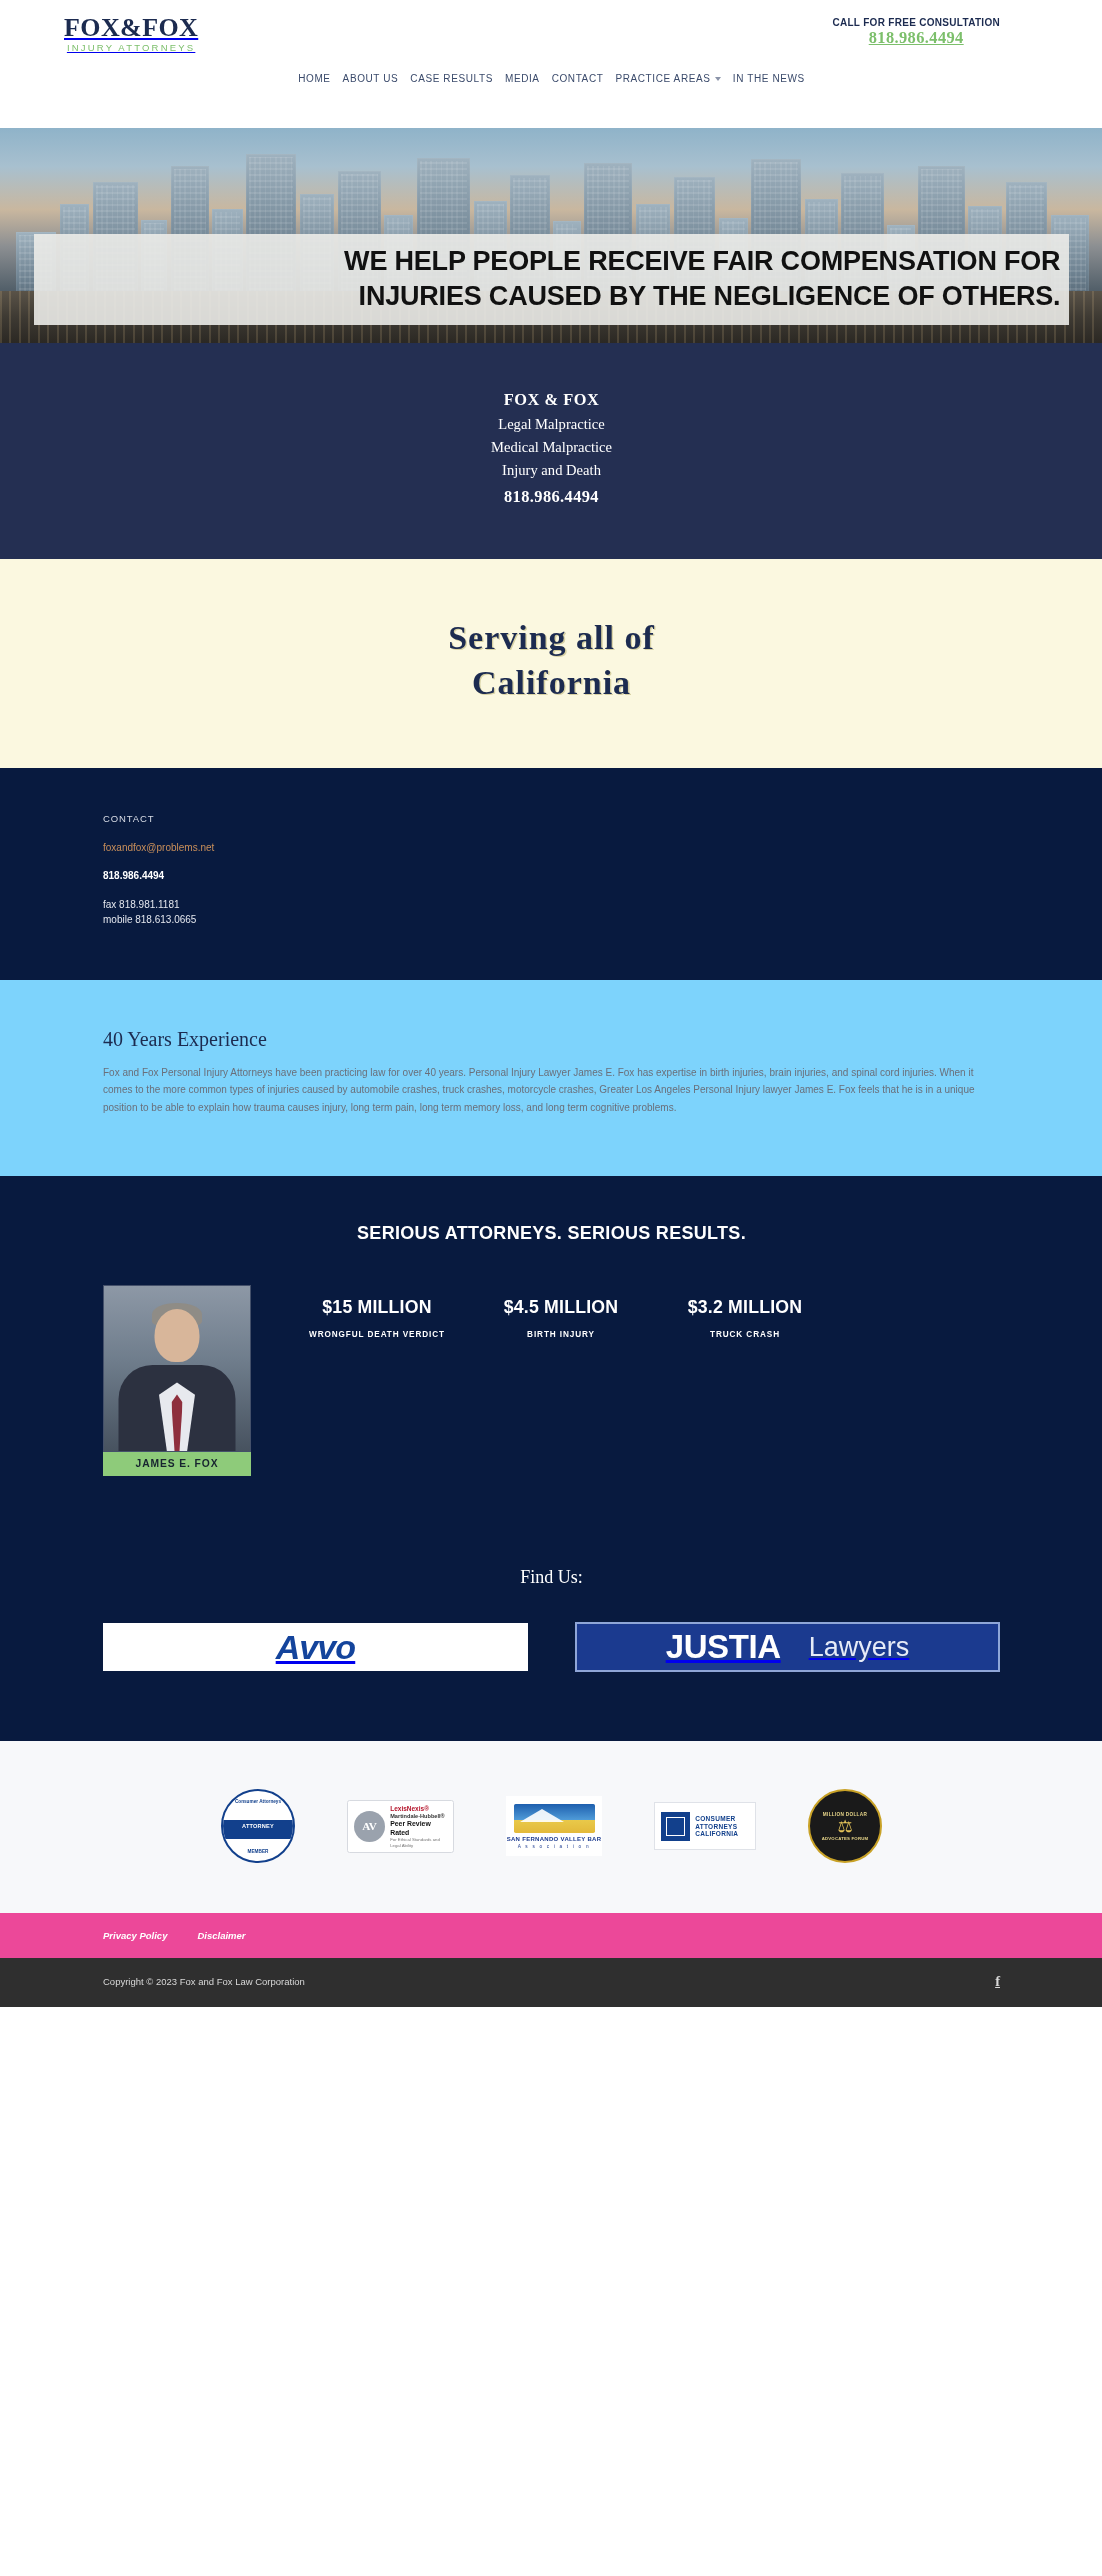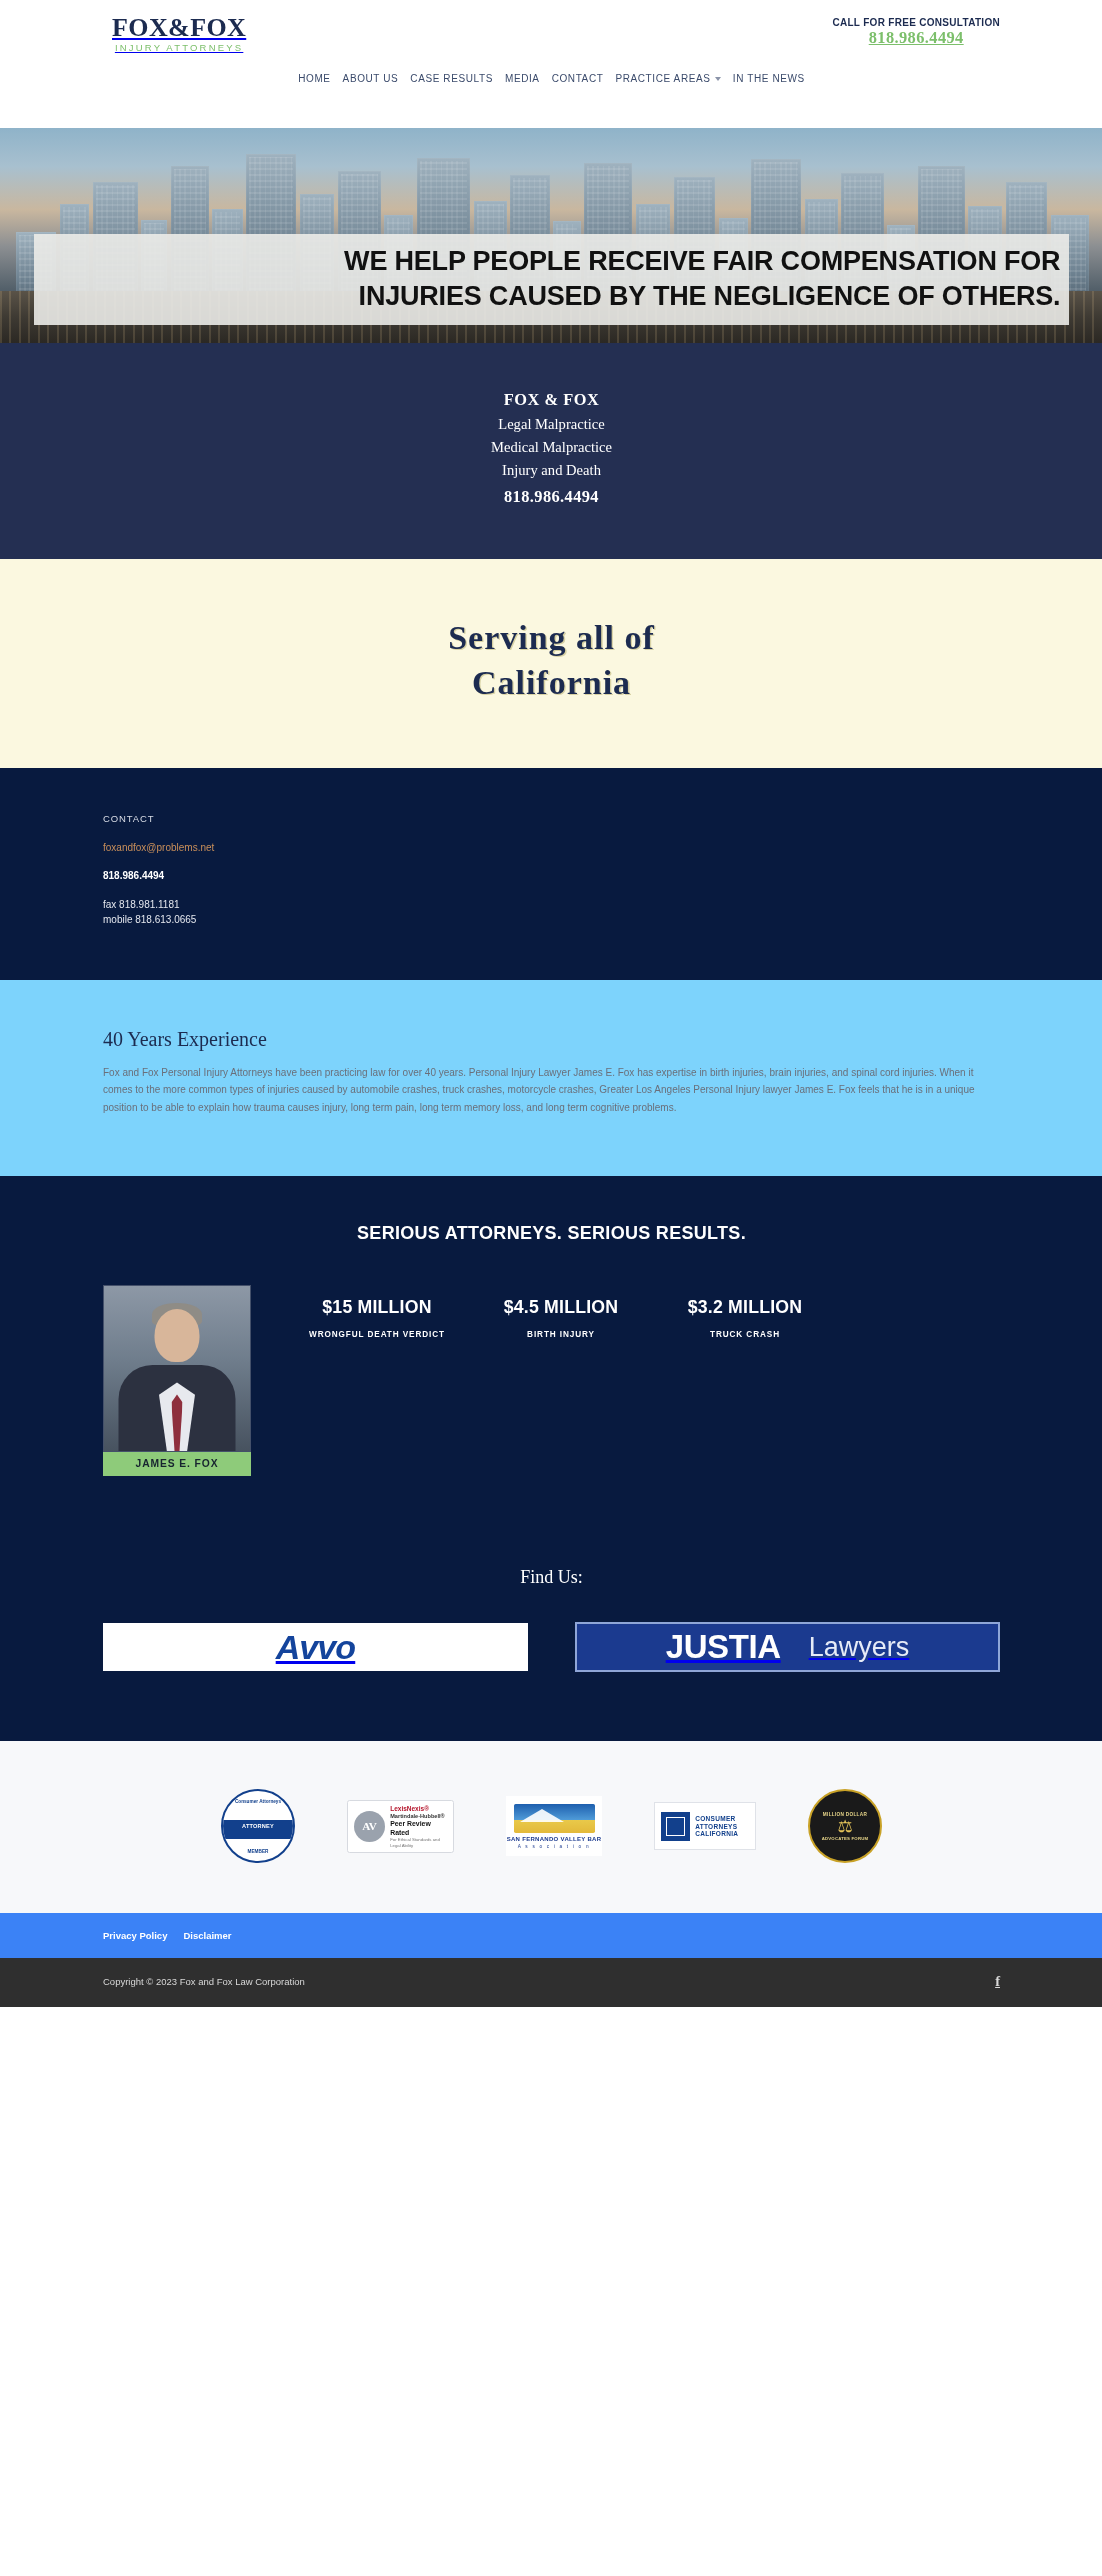--- a/index.html
+++ b/index.html
@@ -14,21 +14,21 @@
   .site-header {
     background: #ffffff;
     padding: 0;
     position: relative;
     height: 128px;
   }
   .header-top {
     display: flex;
     align-items: flex-start;
     justify-content: space-between;
-    padding: 12px 103px 0 112px;
+    padding: 12px 103px 0 64px;
   }
   .logo {
     line-height: 1;
     padding-top: 3.4px;
   }
   .logo-main {
     font-family: "Liberation Serif", serif;
     font-weight: bold;
     font-size: 26px;
     letter-spacing: 0.4px;
@@ -503,25 +503,26 @@
     background: #1a1a1a; border: 2.6px solid #c9a227;
     display: flex; flex-direction: column; align-items: center; justify-content: center;
     color: #e8d68a;
   }
   .mdaf-top { font-size: 4.7px; font-weight: bold; letter-spacing: 0.3px; }
   .mdaf-scale { font-size: 17px; line-height: 1; color: #e3c259; margin: 0.9px 0; }
   .mdaf-bot { font-size: 4.3px; font-weight: bold; letter-spacing: 0.2px; text-align: center; }
 
   
   .footer-links {
-    background: #3b82f6;
+    background: #ec4899;
     padding: 17px 103px 17px 103px;
     display: flex;
-    gap: 16px;
+    gap: 30px;
     align-items: center;
+    font-style: italic;
   }
   .footer-links a {
     font-size: 9.5px;
     font-weight: bold;
     color: #ffffff;
     text-decoration: none;
   }
   .footer-bottom {
     background: #2f2f2f;
     padding: 15.5px 103px 19px 103px;

